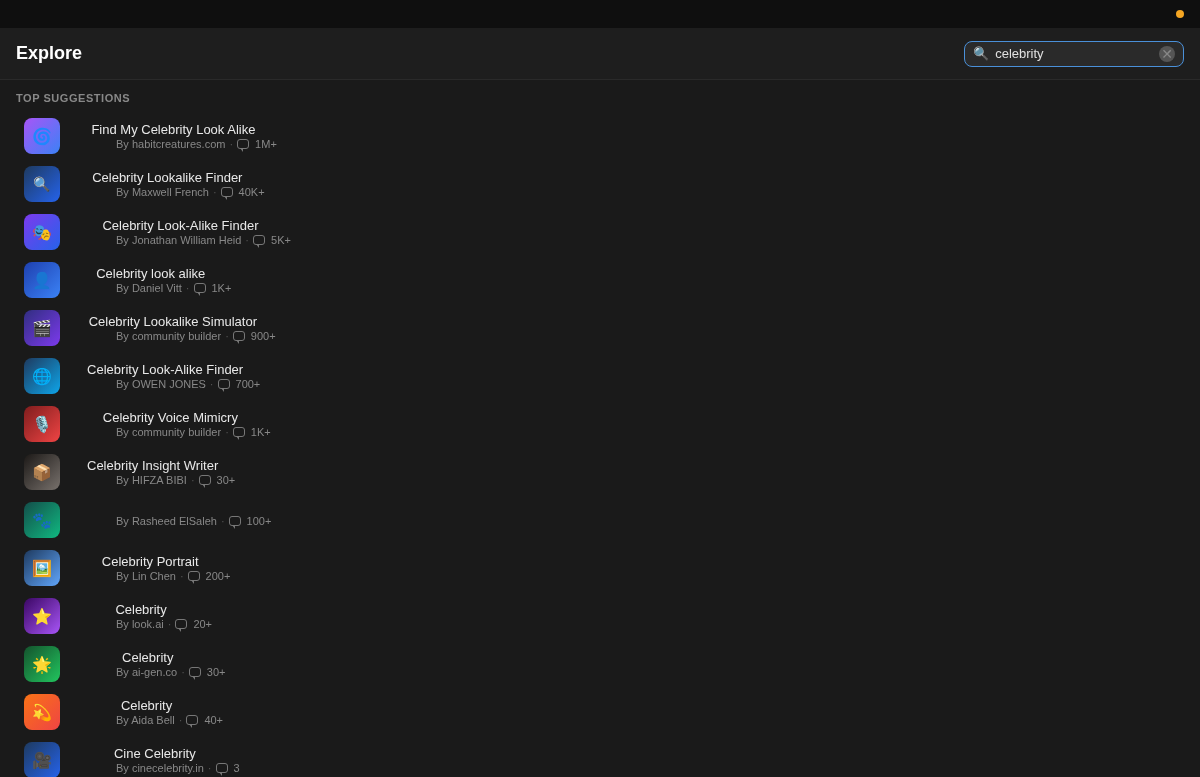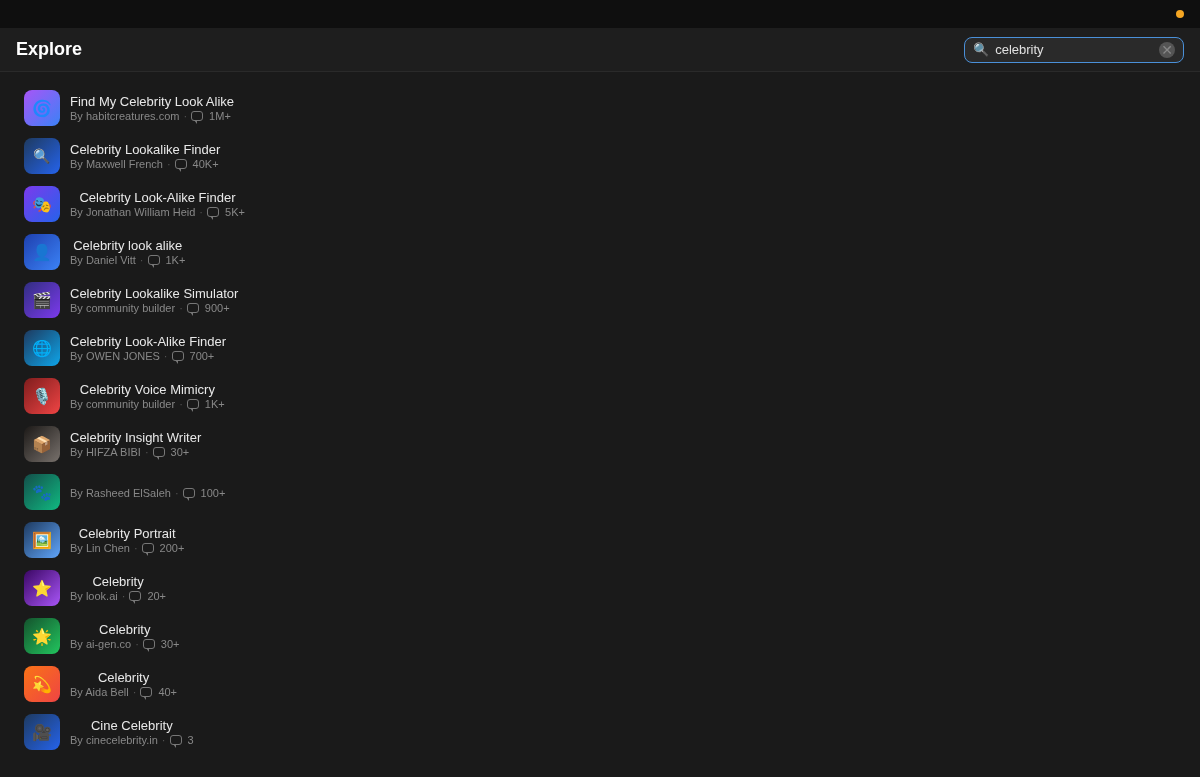--- a/index.html
+++ b/index.html
@@ -25,21 +25,21 @@
     .title-bar-dot {
       width: 8px;
       height: 8px;
       border-radius: 50%;
       background: #f5a623;
       margin-right: 4px;
     }
 
     .header {
       background-color: #1e1e1e;
-      height: 44px;
+      height: 52px;
       display: flex;
       align-items: center;
       justify-content: space-between;
       padding: 0 16px;
       border-bottom: 1px solid #2a2a2a;
     }
 
     .header-title {
       font-size: 18px;
       font-weight: 600;
@@ -135,20 +135,21 @@
       text-align: center;
     }
 
     .item-meta {
       font-size: 11px;
       color: #888;
       display: flex;
       align-items: center;
       gap: 4px;
       margin-top: 1px;
+      margin-left: 46px;
     }
 
     .meta-dot {
       color: #555;
     }
 
     .chat-icon {
       display: inline-block;
       width: 12px;
       height: 10px;
@@ -193,20 +194,21 @@
 <div class="header">
   <span class="header-title">Explore</span>
   <div class="search-box">
     <span class="search-icon">🔍</span>
     <input class="search-input" type="text" value="celebrity" style="">
     <div class="search-clear">✕</div>
   </div>
 </div>
 
 <div class="main-content">
+  <div class="section-label">Top Suggestions</div>
   <div id="suggestions-list">
       <div class="list-item">
         <div class="avatar av-1">🌀</div>
         <div class="item-info">
           <div class="item-title">Find My Celebrity Look Alike</div>
           <div class="item-meta">
             <span>By habitcreatures.com</span>
             <span class="meta-dot">·</span>
             <span class="chat-icon"></span>
             <span>1M+</span>

